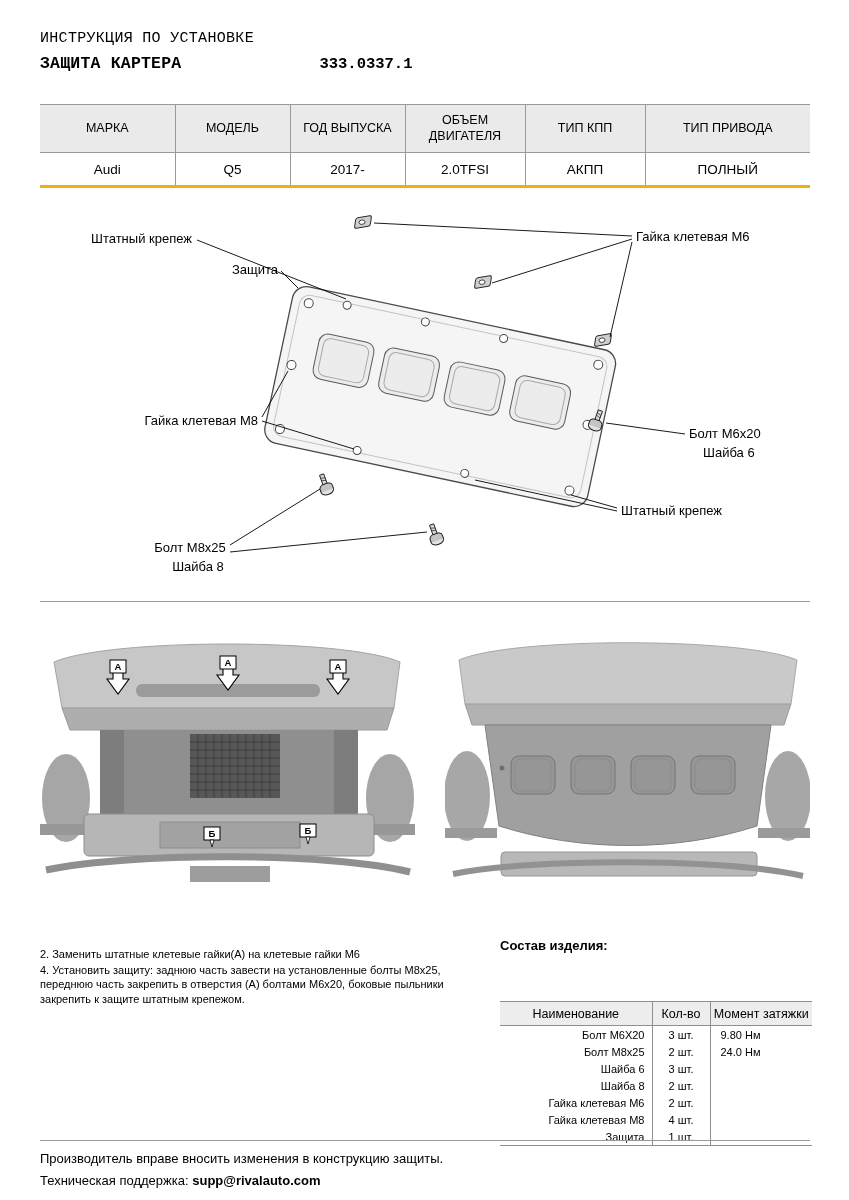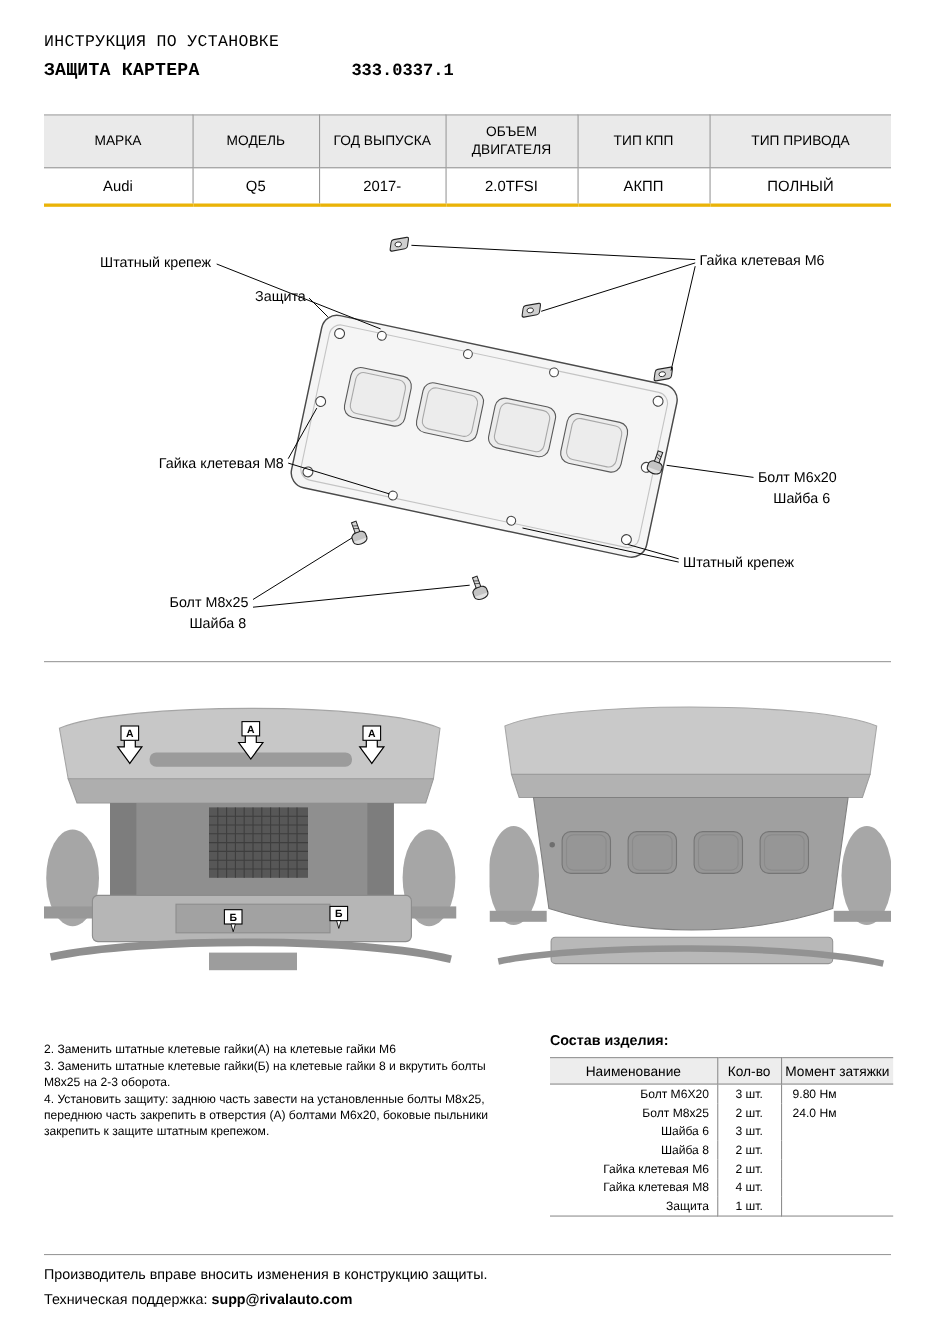--- a/index.html
+++ b/index.html
@@ -14,21 +14,21 @@
   .spec th{background:#eaeaea;font-weight:normal;font-size:12.5px;height:47px;line-height:1.25;vertical-align:middle;text-align:center;border-top:1px solid #999;border-bottom:1px solid #999;padding:0 8px;}
   .spec td{font-size:13.5px;height:30px;text-align:center;vertical-align:middle;border-bottom:3px solid #eab308;}
   .spec th:not(:last-child),.spec td:not(:last-child){border-right:1px solid #999;}
   .hrline{border-top:1px solid #9a9a9a;height:0;}
   svg text{font-family:"Liberation Sans",sans-serif;font-size:13px;fill:#000;}
   .ph text{font-weight:bold;font-size:9.5px;}
   .bl-h{font-size:13px;font-weight:bold;padding-bottom:7px;border-bottom:1px solid #8f8f8f;width:405px;}
   .br-h{font-size:13px;font-weight:bold;padding-bottom:8px;}
   .steps{margin-top:9px;font-size:11px;line-height:1.32;width:420px;}
   .steps div{margin-bottom:1px;}
-  .comp{width:312px;}
+  .comp{width:312px;margin-top:40px;}
   .comp th{background:#ededed;font-weight:normal;font-size:12.5px;height:21px;text-align:center;border-top:1px solid #8f8f8f;border-bottom:1px solid #8f8f8f;}
   .comp td{font-size:11px;height:15px;vertical-align:middle;}
   .comp th:not(:last-child),.comp td:not(:last-child){border-right:1px solid #8f8f8f;}
   .comp tr:last-child td{border-bottom:1px solid #8f8f8f;}
   .comp td.nm{text-align:right;padding-right:7px;}
   .comp td.qt{text-align:center;}
   .comp td.tq{text-align:left;padding-left:10px;}
   .f1,.f2{font-size:13px;}
   .f2 b{font-weight:bold;}
 </style>
@@ -216,21 +216,20 @@
     <rect x="250" y="131" width="36" height="32" rx="6" fill="none" stroke="#8b8b8b"></rect>
     <circle cx="57" cy="140" r="2.5" fill="#6f6f6f"></circle>
     <rect x="56" y="224" width="256" height="24" rx="4" fill="#b8b8b8" stroke="#949494"></rect>
     <path d="M8,246 C88,230 278,230 358,248" stroke="#929292" stroke-width="6" fill="none"></path>
   </g>
 </svg>
 
 <div class="abs" style="left:40px;top:938px;">
   <div class="steps">
     <div>2. Заменить штатные клетевые гайки(А) на клетевые гайки М6</div>
-    <div>3. Заменить штатные клетевые гайки(Б) на клетевые гайки 8 и вкрутить болты М8х25 на 2-3 оборота.</div>
     <div>4. Установить защиту: заднюю часть завести на установленные болты М8х25, переднюю часть закрепить в отверстия (А) болтами М6х20, боковые пыльники закрепить к защите штатным крепежом.</div>
   </div>
 </div>
 
 <div class="abs" style="left:500px;top:938px;">
   <div class="br-h">Состав изделия:</div>
   <table class="comp">
     <colgroup>
         <col style="width:152px">
         <col style="width:58px">

